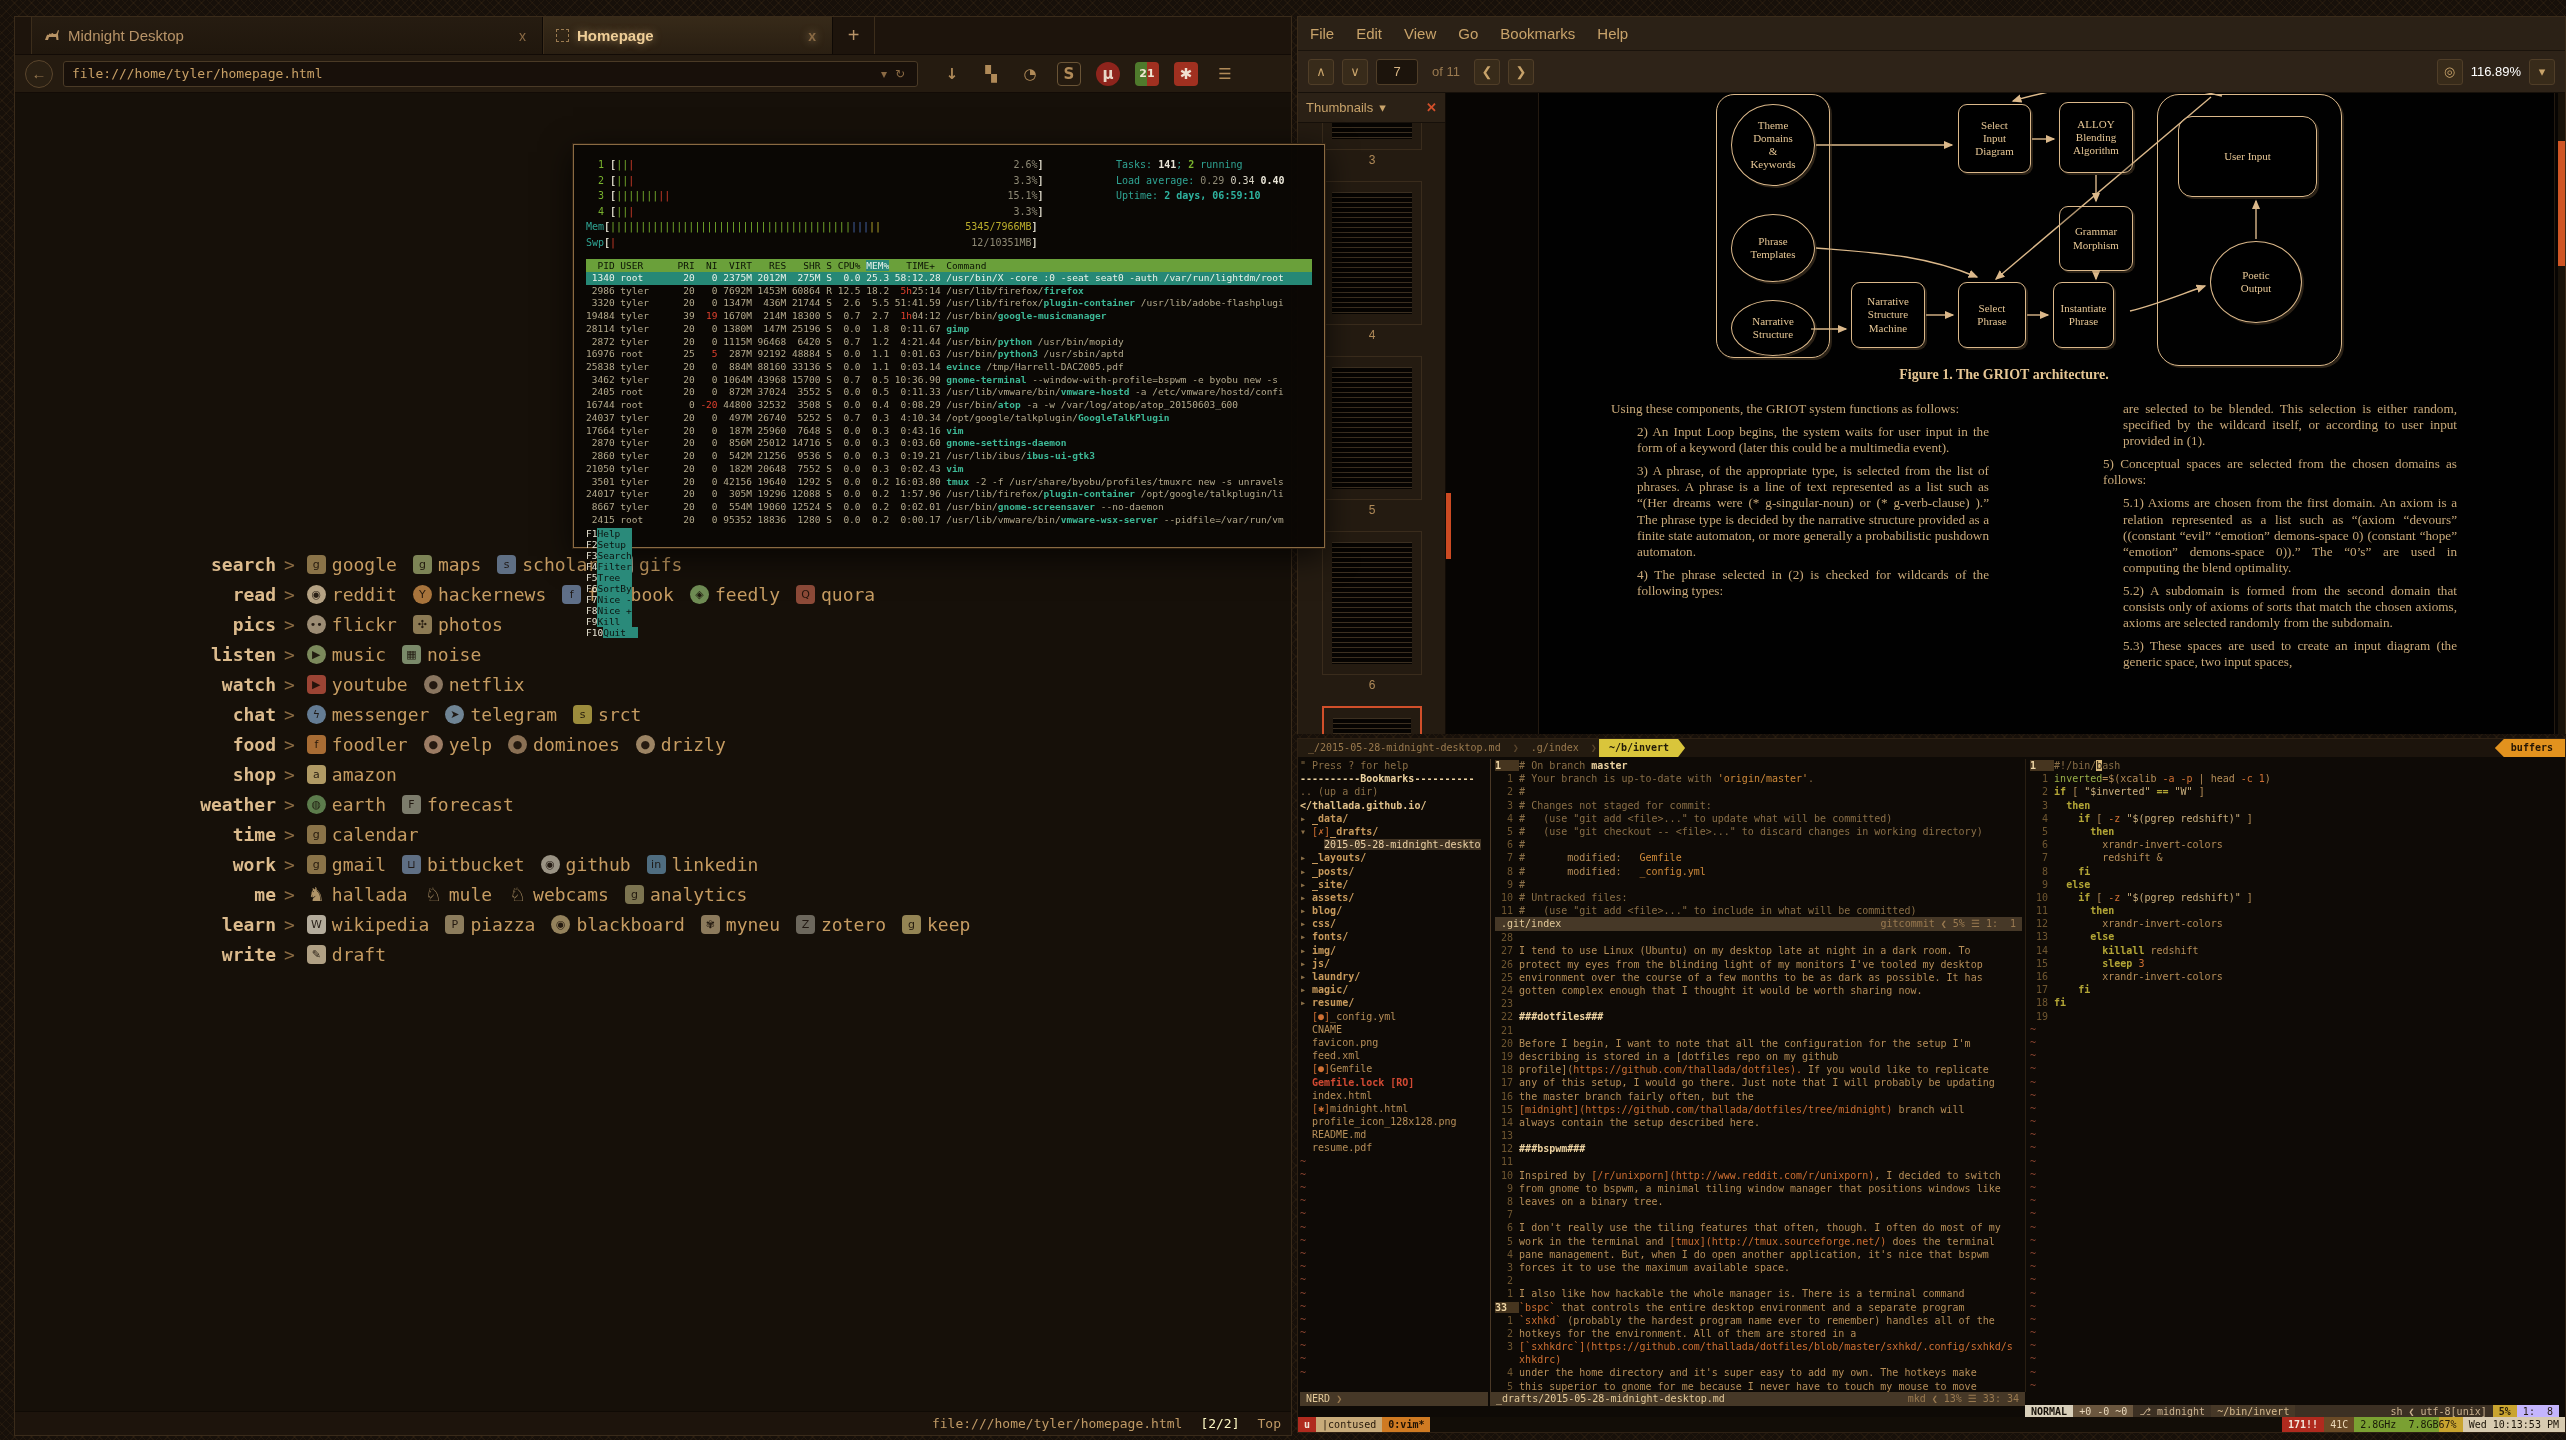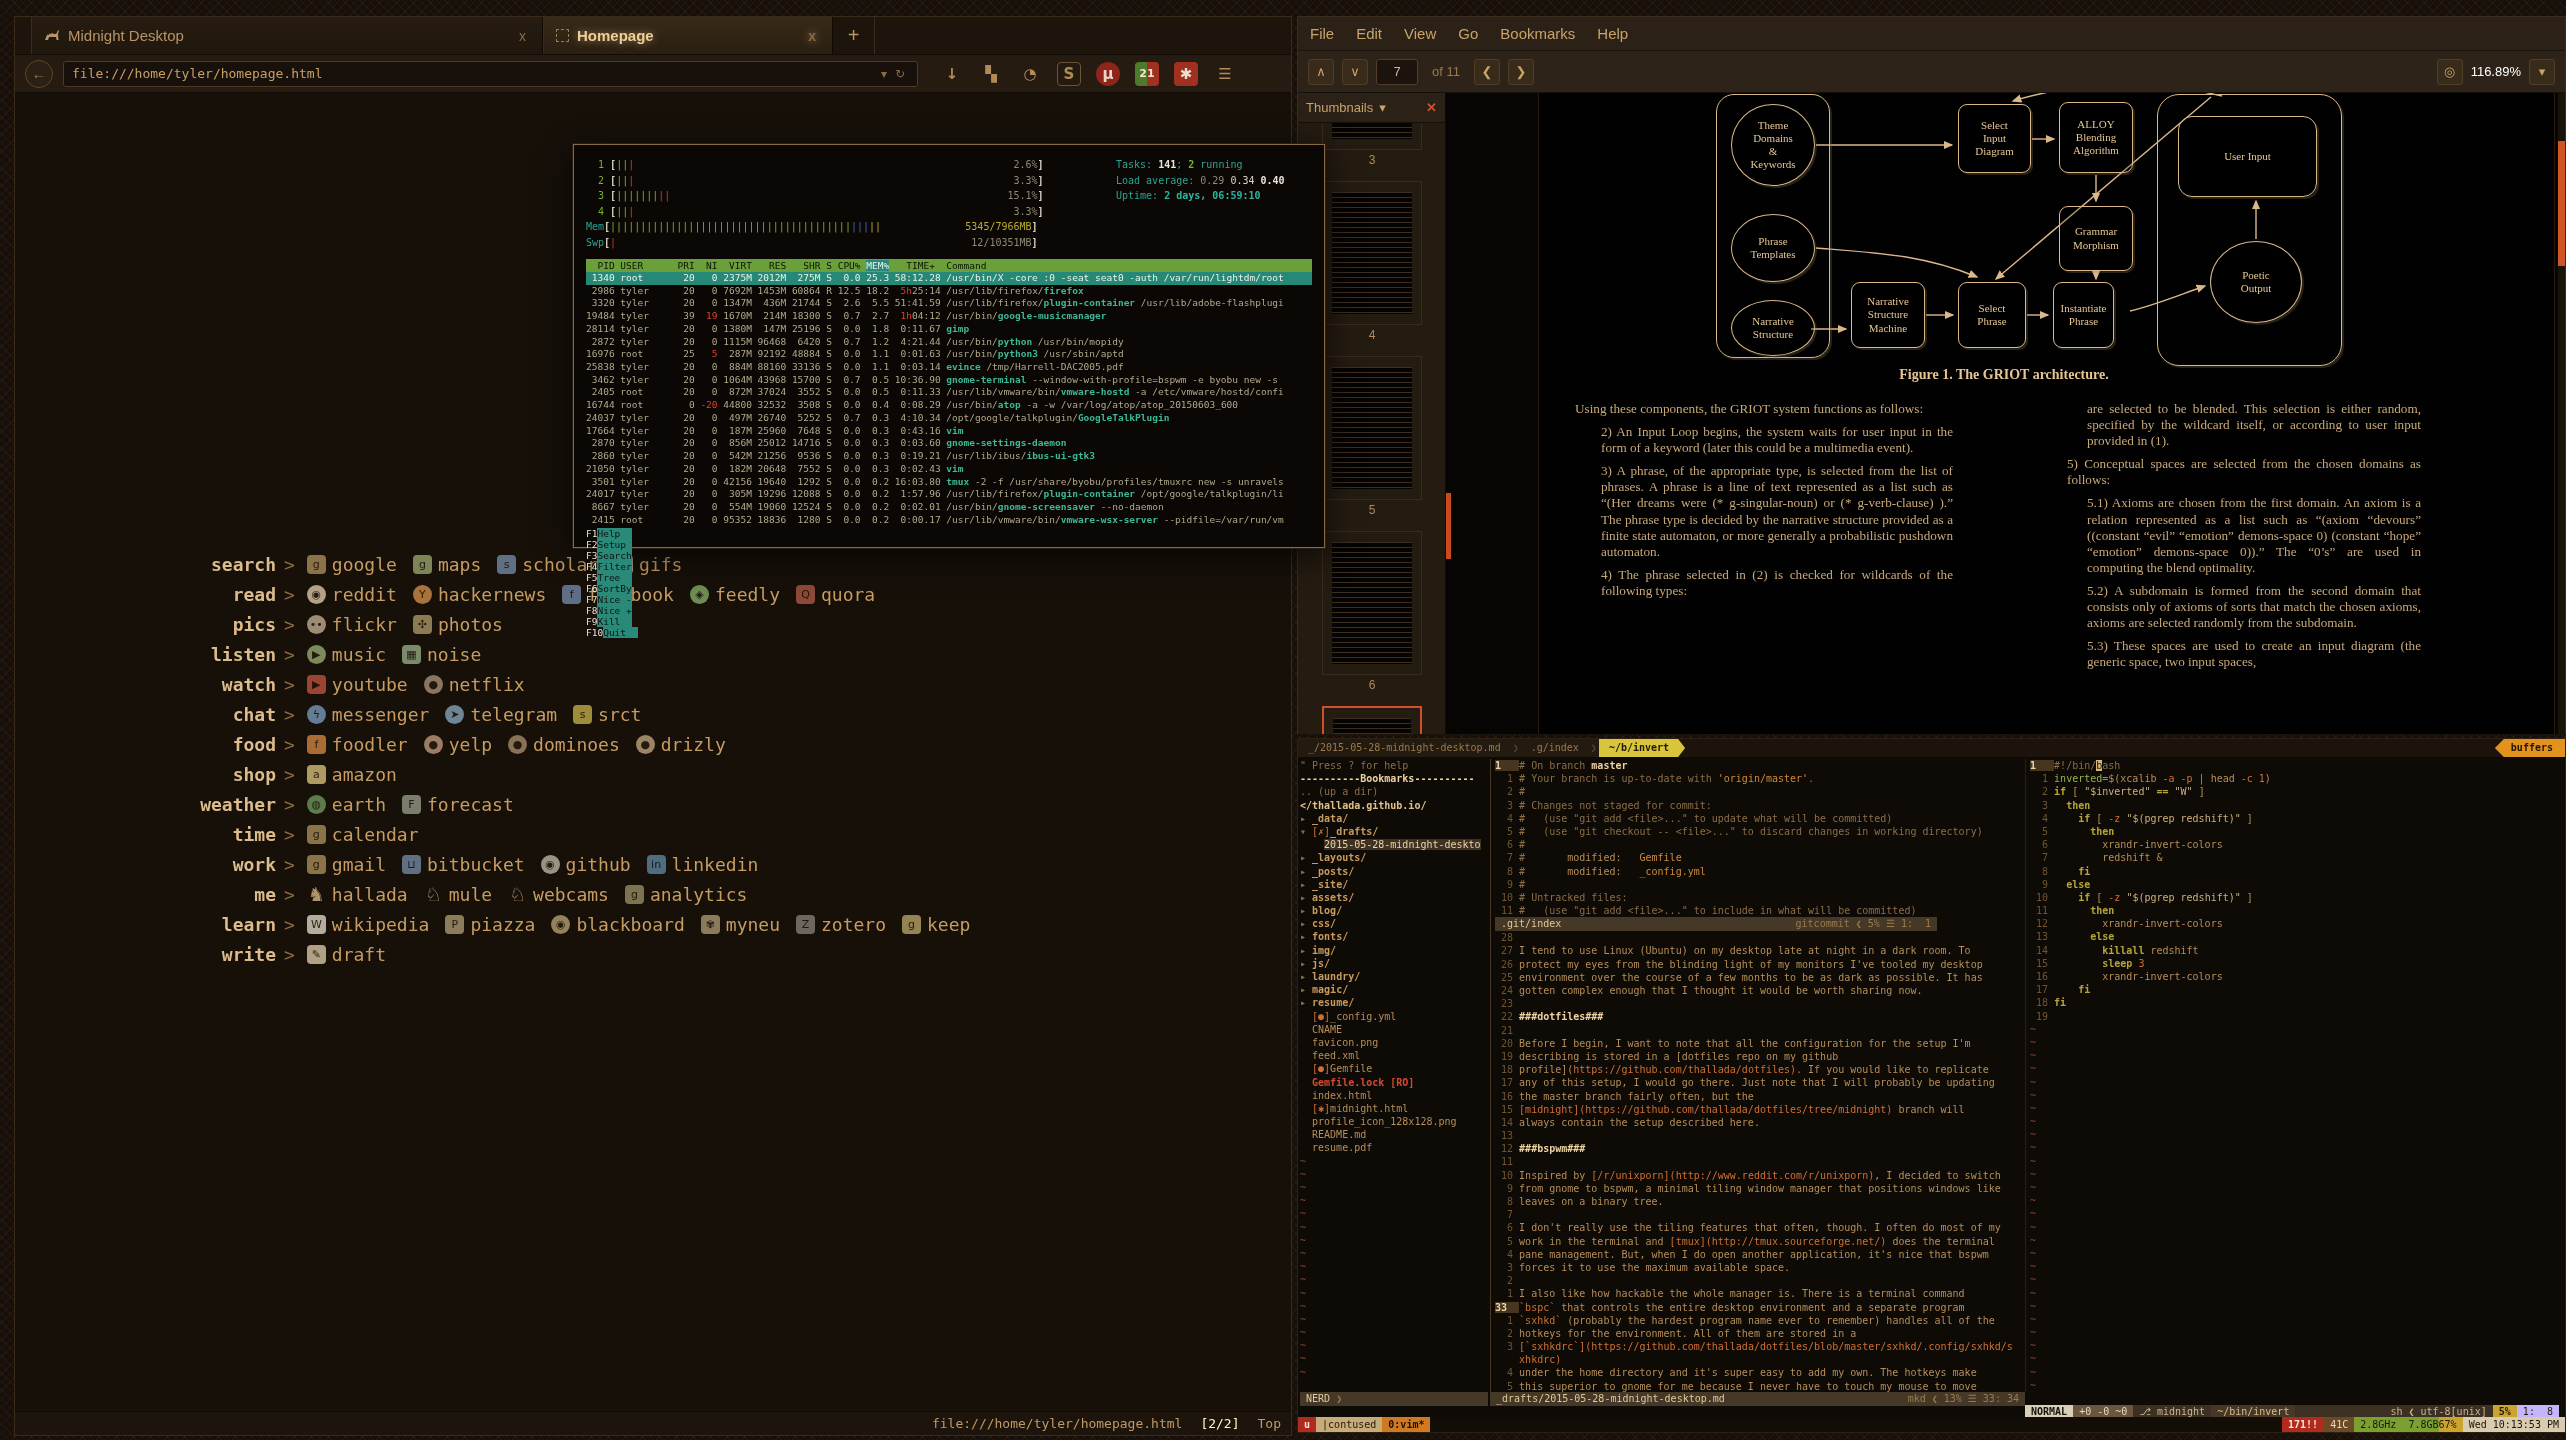--- a/index.html
+++ b/index.html
@@ -124,21 +124,21 @@
               font:11px/1.2 "Liberation Serif",serif;
               border:1.4px solid #dbb88a; background:rgba(0,0,0,.2);
               box-shadow:2px 2px 0 rgba(150,120,80,.28); }
   .fig-box { border-radius:9px; } .fig-ell { border-radius:50%; }
   .fig-frame { position:absolute; border:1.4px solid #dbb88a; border-radius:18px;
                box-shadow:2px 2px 0 rgba(150,120,80,.28); }
   .fig-caption { position:absolute; left:300px; top:274px; width:330px; text-align:center;
                  color:#e6c694; font:bold 14px "Liberation Serif",serif; }
   .pdfcols { position:absolute; top:308px; left:0; right:0; display:flex; }
   .pcol { width:378px; color:#c9a979; font:13.2px/1.22 "Liberation Serif",serif; text-align:justify; }
-  .pcol.left { margin-left:36px; } .pcol.right { margin-left:88px; width:380px; }
+  .pcol.left { margin-left:72px; } .pcol.right { margin-left:88px; width:380px; }
   .pcol p { margin-bottom:7px; }
   .pcol p.li { padding-left:26px; } .pcol p.li2 { padding-left:46px; }
   .pcol p.cont { padding-left:46px; }
 
   
   #term { left:1297px; top:738px; width:1269px; height:695px; background:#0e0a06;
           border:1px solid #2e2114; font-family:"DejaVu Sans Mono",monospace; }
   .tabline { height:18px; display:flex; align-items:stretch; background:#1c140c;
              font-size:10px; line-height:18px; }
   .tl-tab { padding:0 10px; color:#9a7a4e; background:#241b10; }
@@ -152,21 +152,21 @@
   .term-body { position:relative; height:662px; }
   .term-body .ln { height:13.2px; line-height:13.2px; font-size:10px; white-space:pre; }
   #nerd { position:absolute; left:2px; top:2px; width:187px; }
   #editcol { position:absolute; left:192px; top:2px; width:531px; border-left:1px solid #4a3826; padding-left:4px; }
   #panright { position:absolute; left:727px; top:2px; width:540px; border-left:1px solid #2a1f12; padding-left:4px; }
   .statusbar { display:flex; height:14px; line-height:14px; font-size:10px;
                background:#463827; color:#d8bc90; white-space:pre; overflow:hidden; }
   .statusbar .sp { flex:1; }
   #nerdbar { position:absolute; left:2px; top:635px; width:188px; }
   #mdbar { position:absolute; left:192px; top:635px; width:535px; }
-  #gitbar { margin:0; width:442px; }
+  #gitbar { margin:0; width:527px; }
   #normalbar { position:absolute; left:727px; top:648px; width:534px; background:#3c3023; }
   .fnm { color:#e2c898; } .dim2 { color:#9a7a50; }
   .nw{background:#d8cfba;color:#17110a;font-weight:bold}
   .nd{background:#6a563e;color:#ead9bc}
   .nd2{background:#3c3023;color:#cdb491}
   .nm{background:#463827;color:#d8bc90}
   .ny{background:#c9a42f;color:#241a0a;font-weight:bold}
   .ny2{background:#c4b5fd;color:#241a0a}
   .tmuxbar { position:absolute; left:0; bottom:0; width:100%; height:15px; line-height:15px;
              background:#120d07; display:flex; font-size:10px; white-space:pre; }

